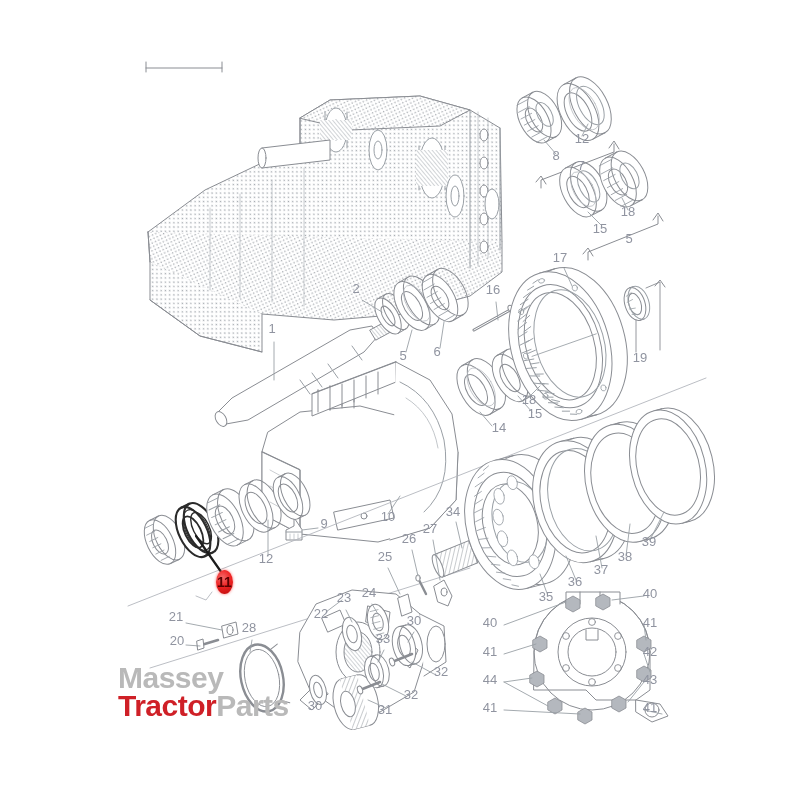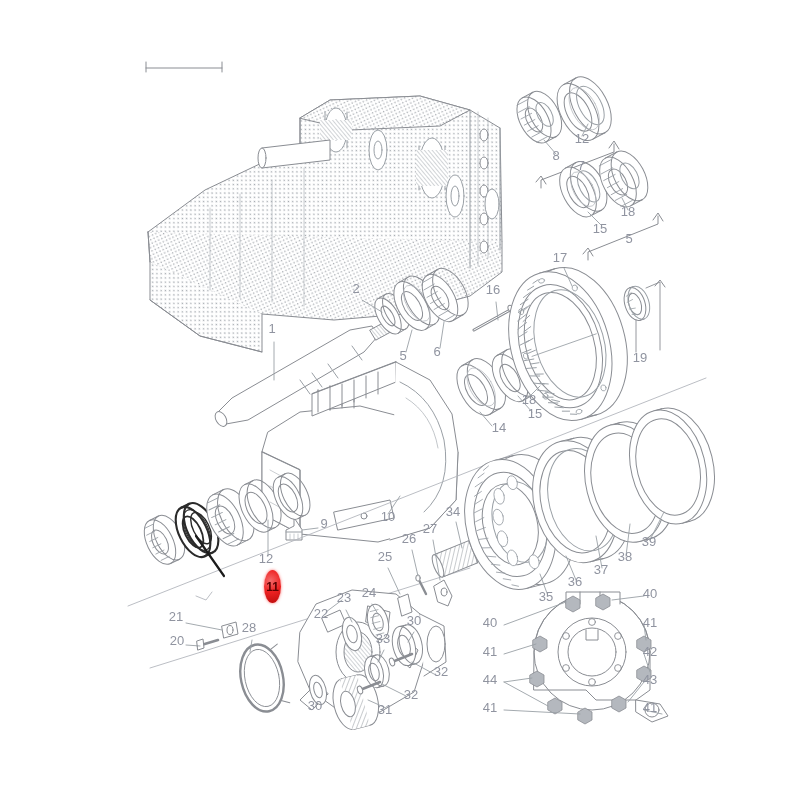--- a/index.html
+++ b/index.html
@@ -8,26 +8,26 @@
        font-family:"Liberation Sans",sans-serif;}
   #stage{position:relative;width:800px;height:800px;background:#ffffff;}
   #art{position:absolute;inset:0;}
   .wm{position:absolute;left:118px;top:664px;line-height:0.92;
       font-family:"Liberation Sans",sans-serif;font-weight:bold;
       letter-spacing:-0.5px;pointer-events:none;}
   .wm .l1{font-size:30px;color:#b9b9b9;}
   .wm .l2{font-size:30px;white-space:nowrap;}
   .wm .l2 .red{color:#cf2027;}
   .wm .l2 .gry{color:#b9b9b9;}
-  .badge{position:absolute;width:17px;height:33px;border-radius:50%;
+  .badge{position:absolute;width:17px;height:24px;border-radius:50%;
          background:radial-gradient(circle at 38% 32%,#f4араа 0%,#ee2222 42%,#c00d0d 100%);
          background:radial-gradient(circle at 38% 32%,#f46a6a 0%,#ee2222 45%,#bb0c0c 100%);
-         color:#5a0000;font-size:12px;font-weight:bold;
+         color:#5a0000;font-size:14px;font-weight:bold;
          display:flex;align-items:center;justify-content:center;
-         box-shadow:0 0 3px rgba(255,80,80,.85);margin-left:48px;}
+         box-shadow:0 0 3px rgba(255,80,80,.85);}
 </style>
 </head>
 <body>
 
 <div id="stage">
 
   <svg id="art" viewBox="0 0 800 800">
     <defs>
       <pattern id="knurl" width="4" height="4" patternUnits="userSpaceOnUse" patternTransform="rotate(35)">
         <rect width="4" height="4" fill="#ffffff"></rect>
@@ -688,14 +688,18 @@
         <text x="650" y="598" text-anchor="middle">40</text>
         <text x="650" y="627" text-anchor="middle">41</text>
         <text x="650" y="656" text-anchor="middle">42</text>
         <text x="650" y="684" text-anchor="middle">43</text>
         <text x="650" y="712" text-anchor="middle">41</text>
       </g>
   </svg>
 
   <div class="badge" id="badge" style="left: 216px; top: 570px;">11</div>
 
+  <div class="wm">
+    <div class="l1">Massey</div>
+    <div class="l2"><span class="red">Tractor</span><span class="gry">Parts</span></div>
+  </div>
 
 </div>
 
 </body></html>

